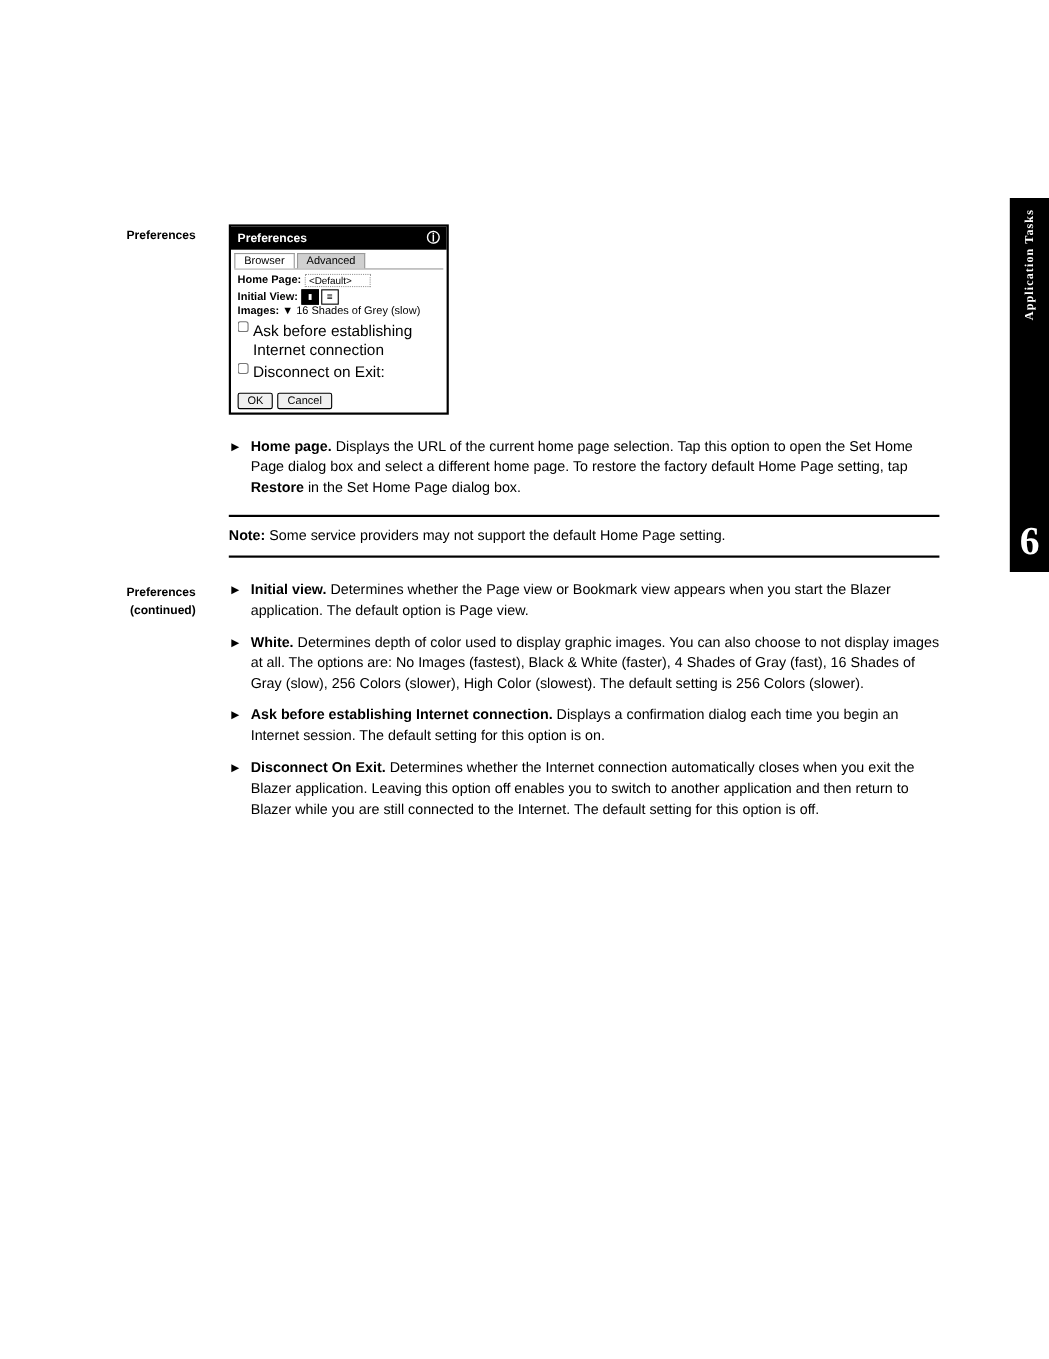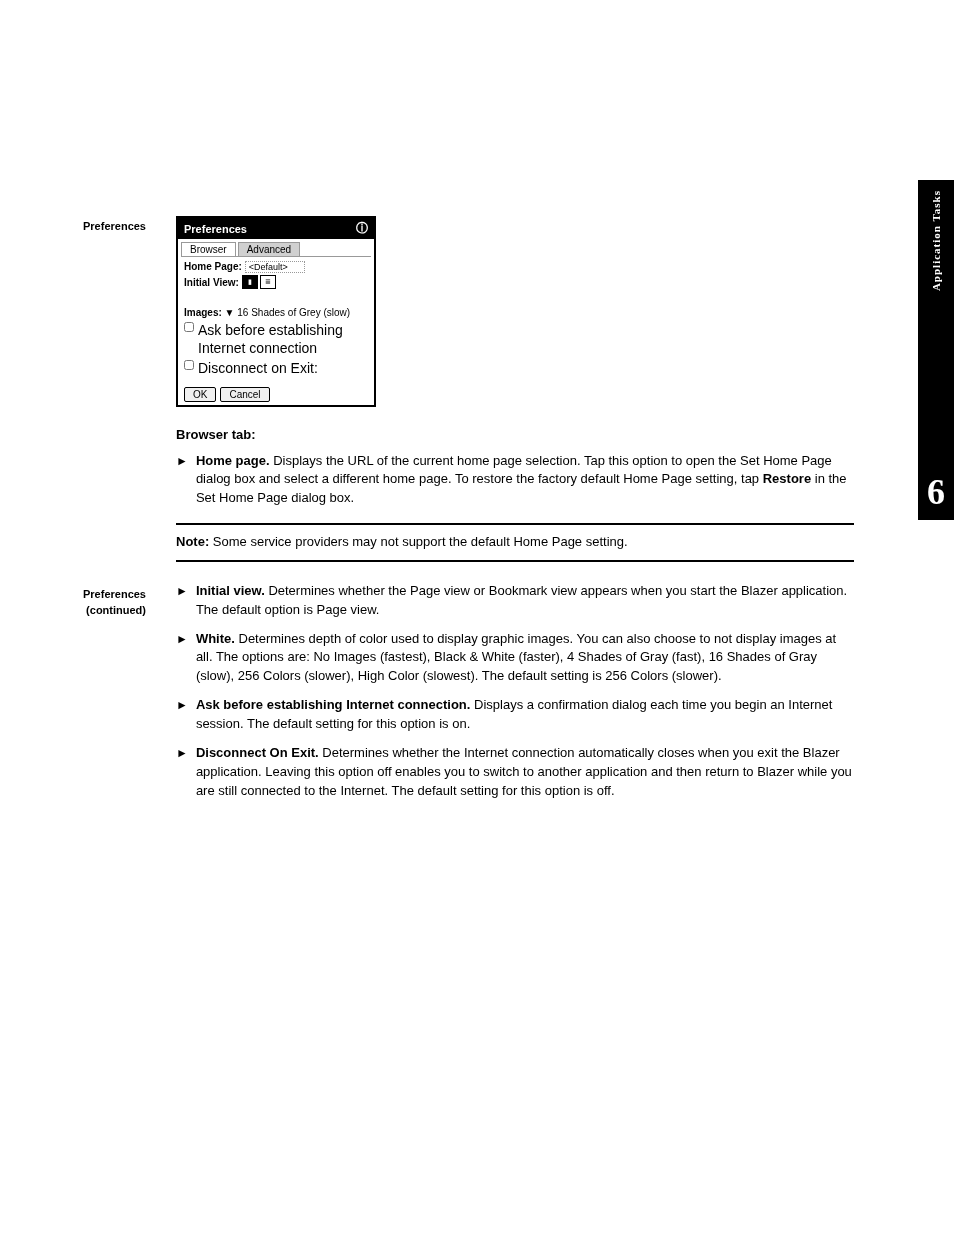--- a/index.html
+++ b/index.html
@@ -52,23 +52,23 @@
       font-size: 36px;
       font-weight: bold;
       color: #ffffff;
       line-height: 1;
     }
 
     
     .main-content {
       position: absolute;
       left: 0;
-      top: 16px;
+      top: 4px;
       right: 40px;
-      padding: 60px 60px 60px 56px;
+      padding: 60px 60px 60px 88px;
     }
 
     
     .preferences-section {
       display: flex;
       flex-direction: row;
       margin-top: 140px;
       gap: 30px;
     }
 
@@ -145,21 +145,21 @@
 
     .dialog-row label {
       font-weight: bold;
       margin-right: 3px;
       white-space: nowrap;
     }
 
     .initial-view-row {
       display: flex;
       align-items: center;
-      margin-bottom: 18px;
+      margin-bottom: 0;
     }
 
     .view-icons {
       display: flex;
       gap: 2px;
       margin-left: 3px;
     }
 
     .view-icon-btn {
       width: 16px;
@@ -385,21 +385,20 @@
         </div>
 
         <div class="dialog-footer">
           <button class="dialog-btn">OK</button>
           <button class="dialog-btn">Cancel</button>
         </div>
       </div>
     </div>
 
     <div class="content-area">
-      <div class="browser-tab-heading">Browser tab:</div>
 
       <div class="bullet-item">
         <span class="bullet-arrow">►</span>
         <span class="bullet-text">
           <b>Home page.</b> Displays the URL of the current home page selection. Tap this option to open the Set Home Page dialog box and select a different home page. To restore the factory default Home Page setting, tap <b>Restore</b> in the Set Home Page dialog box.
         </span>
       </div>
     </div>
 
     <div class="note-box">

